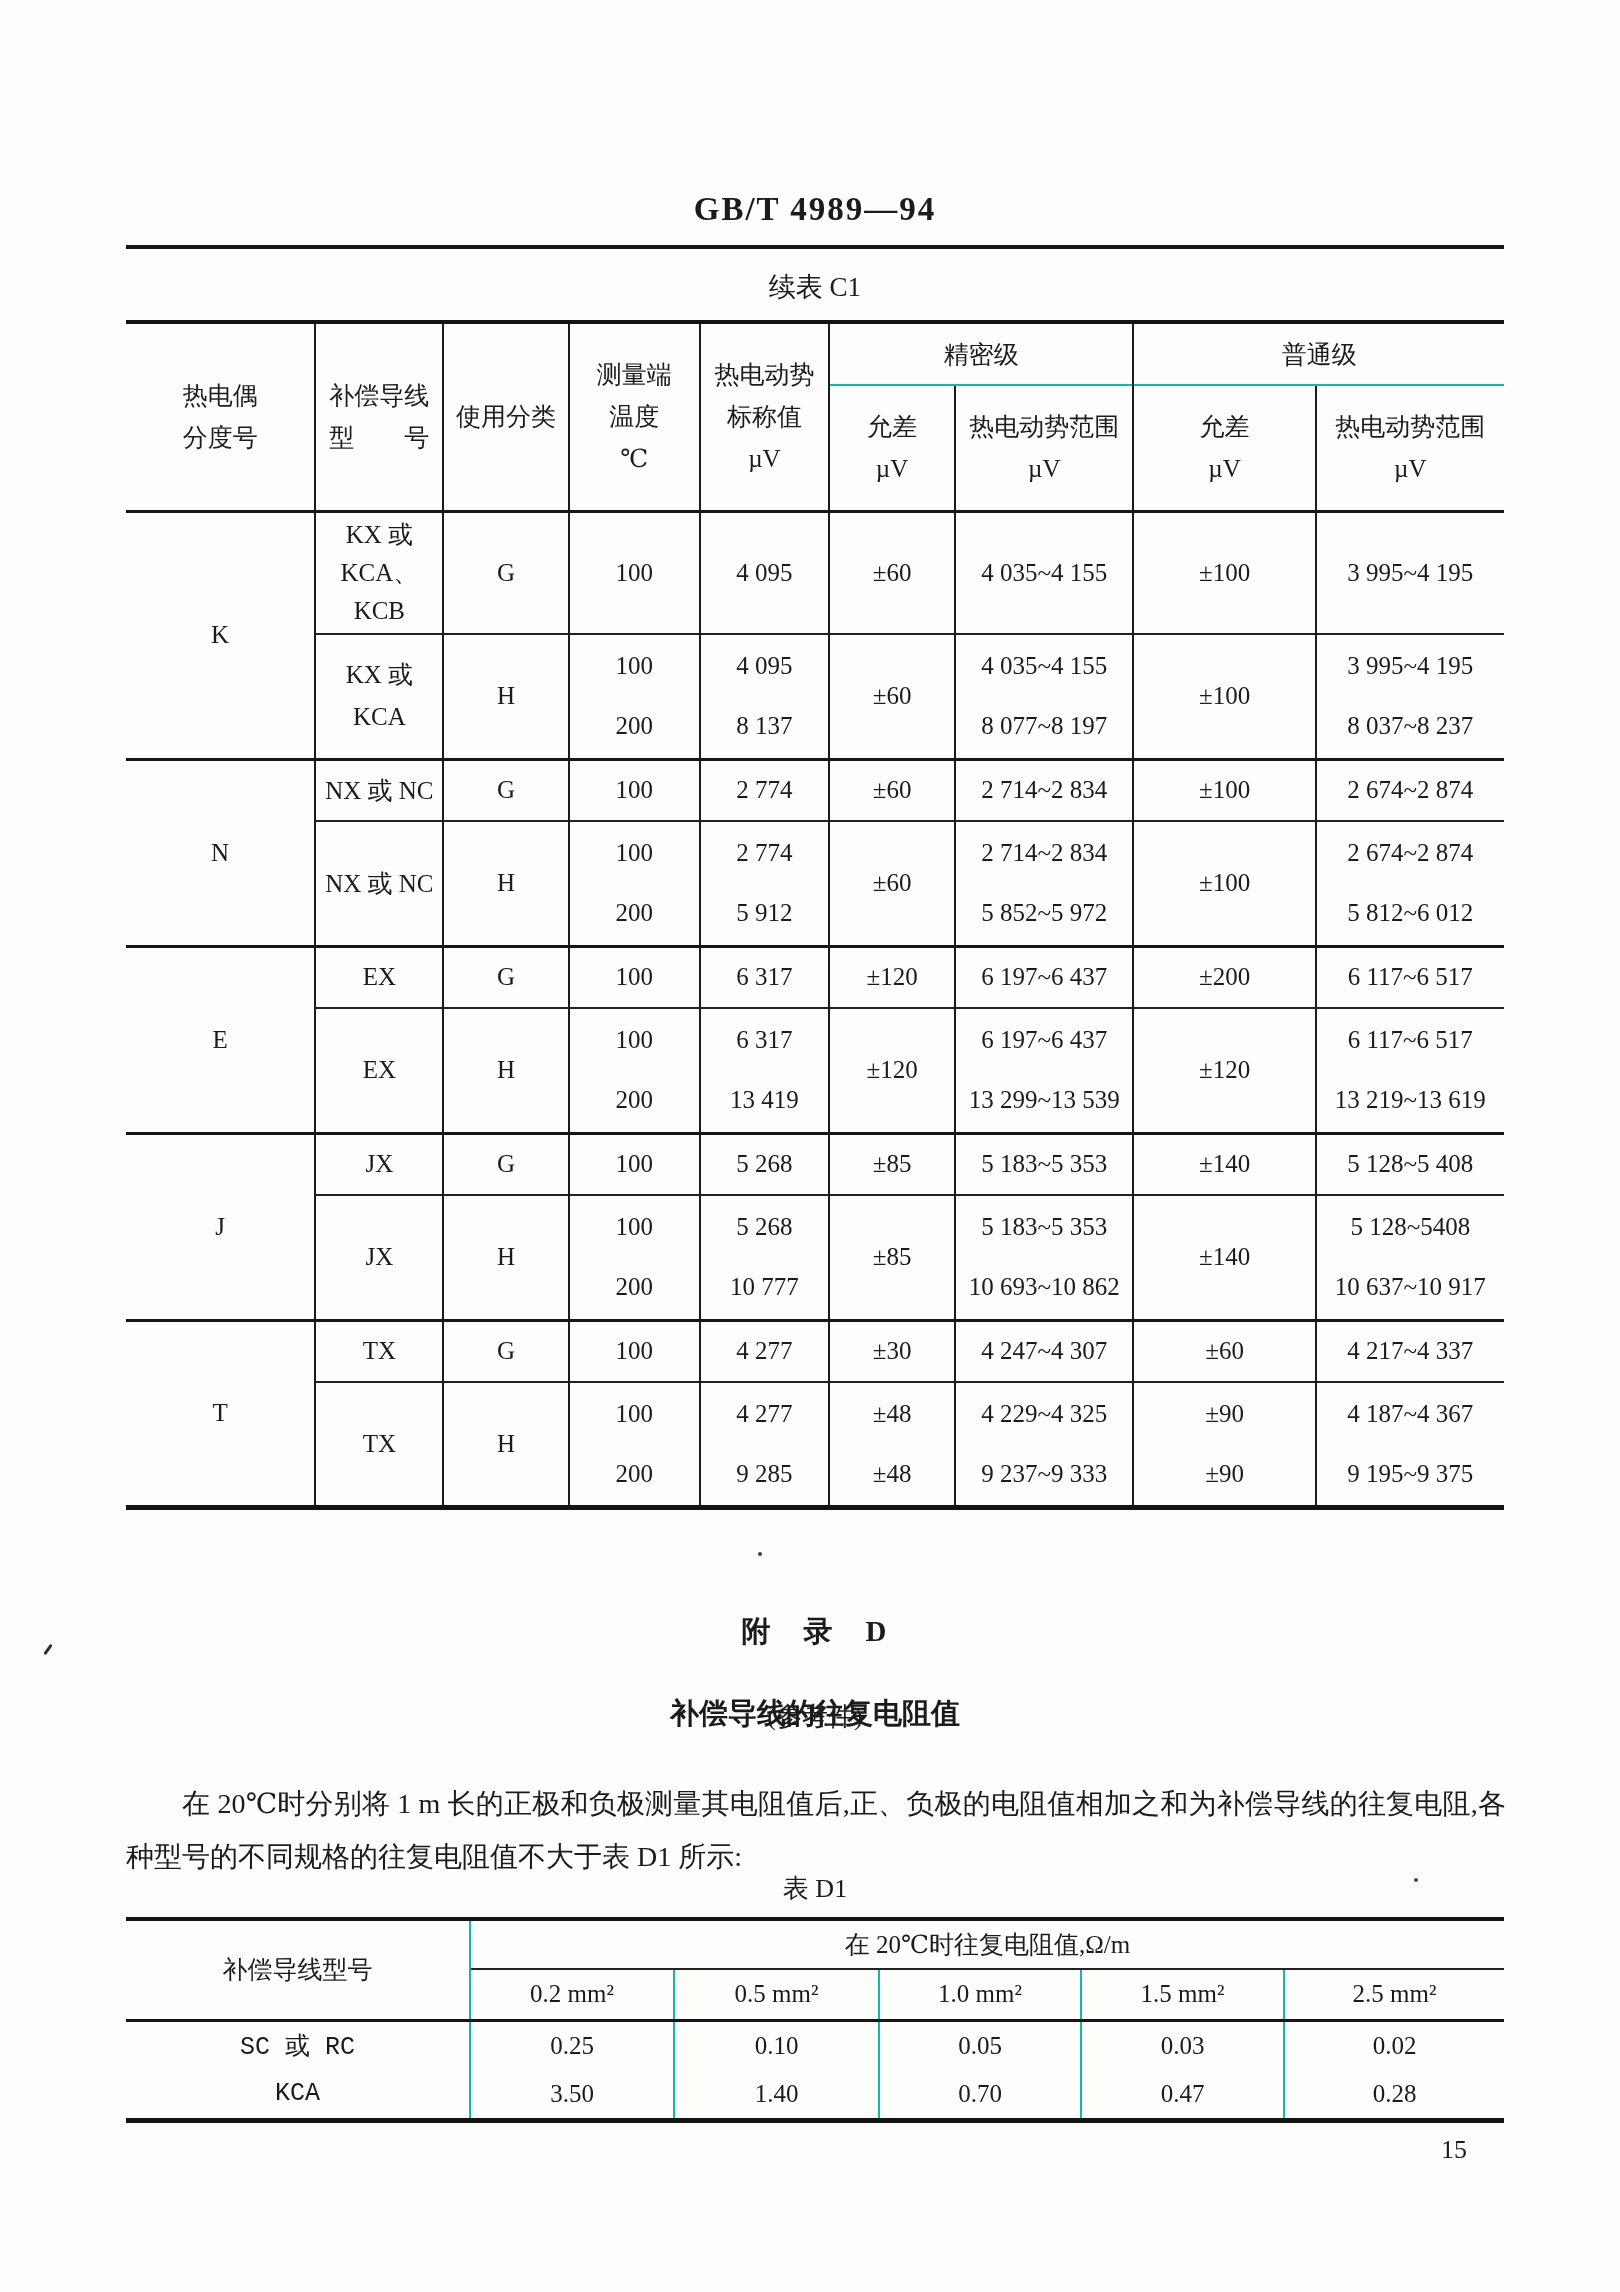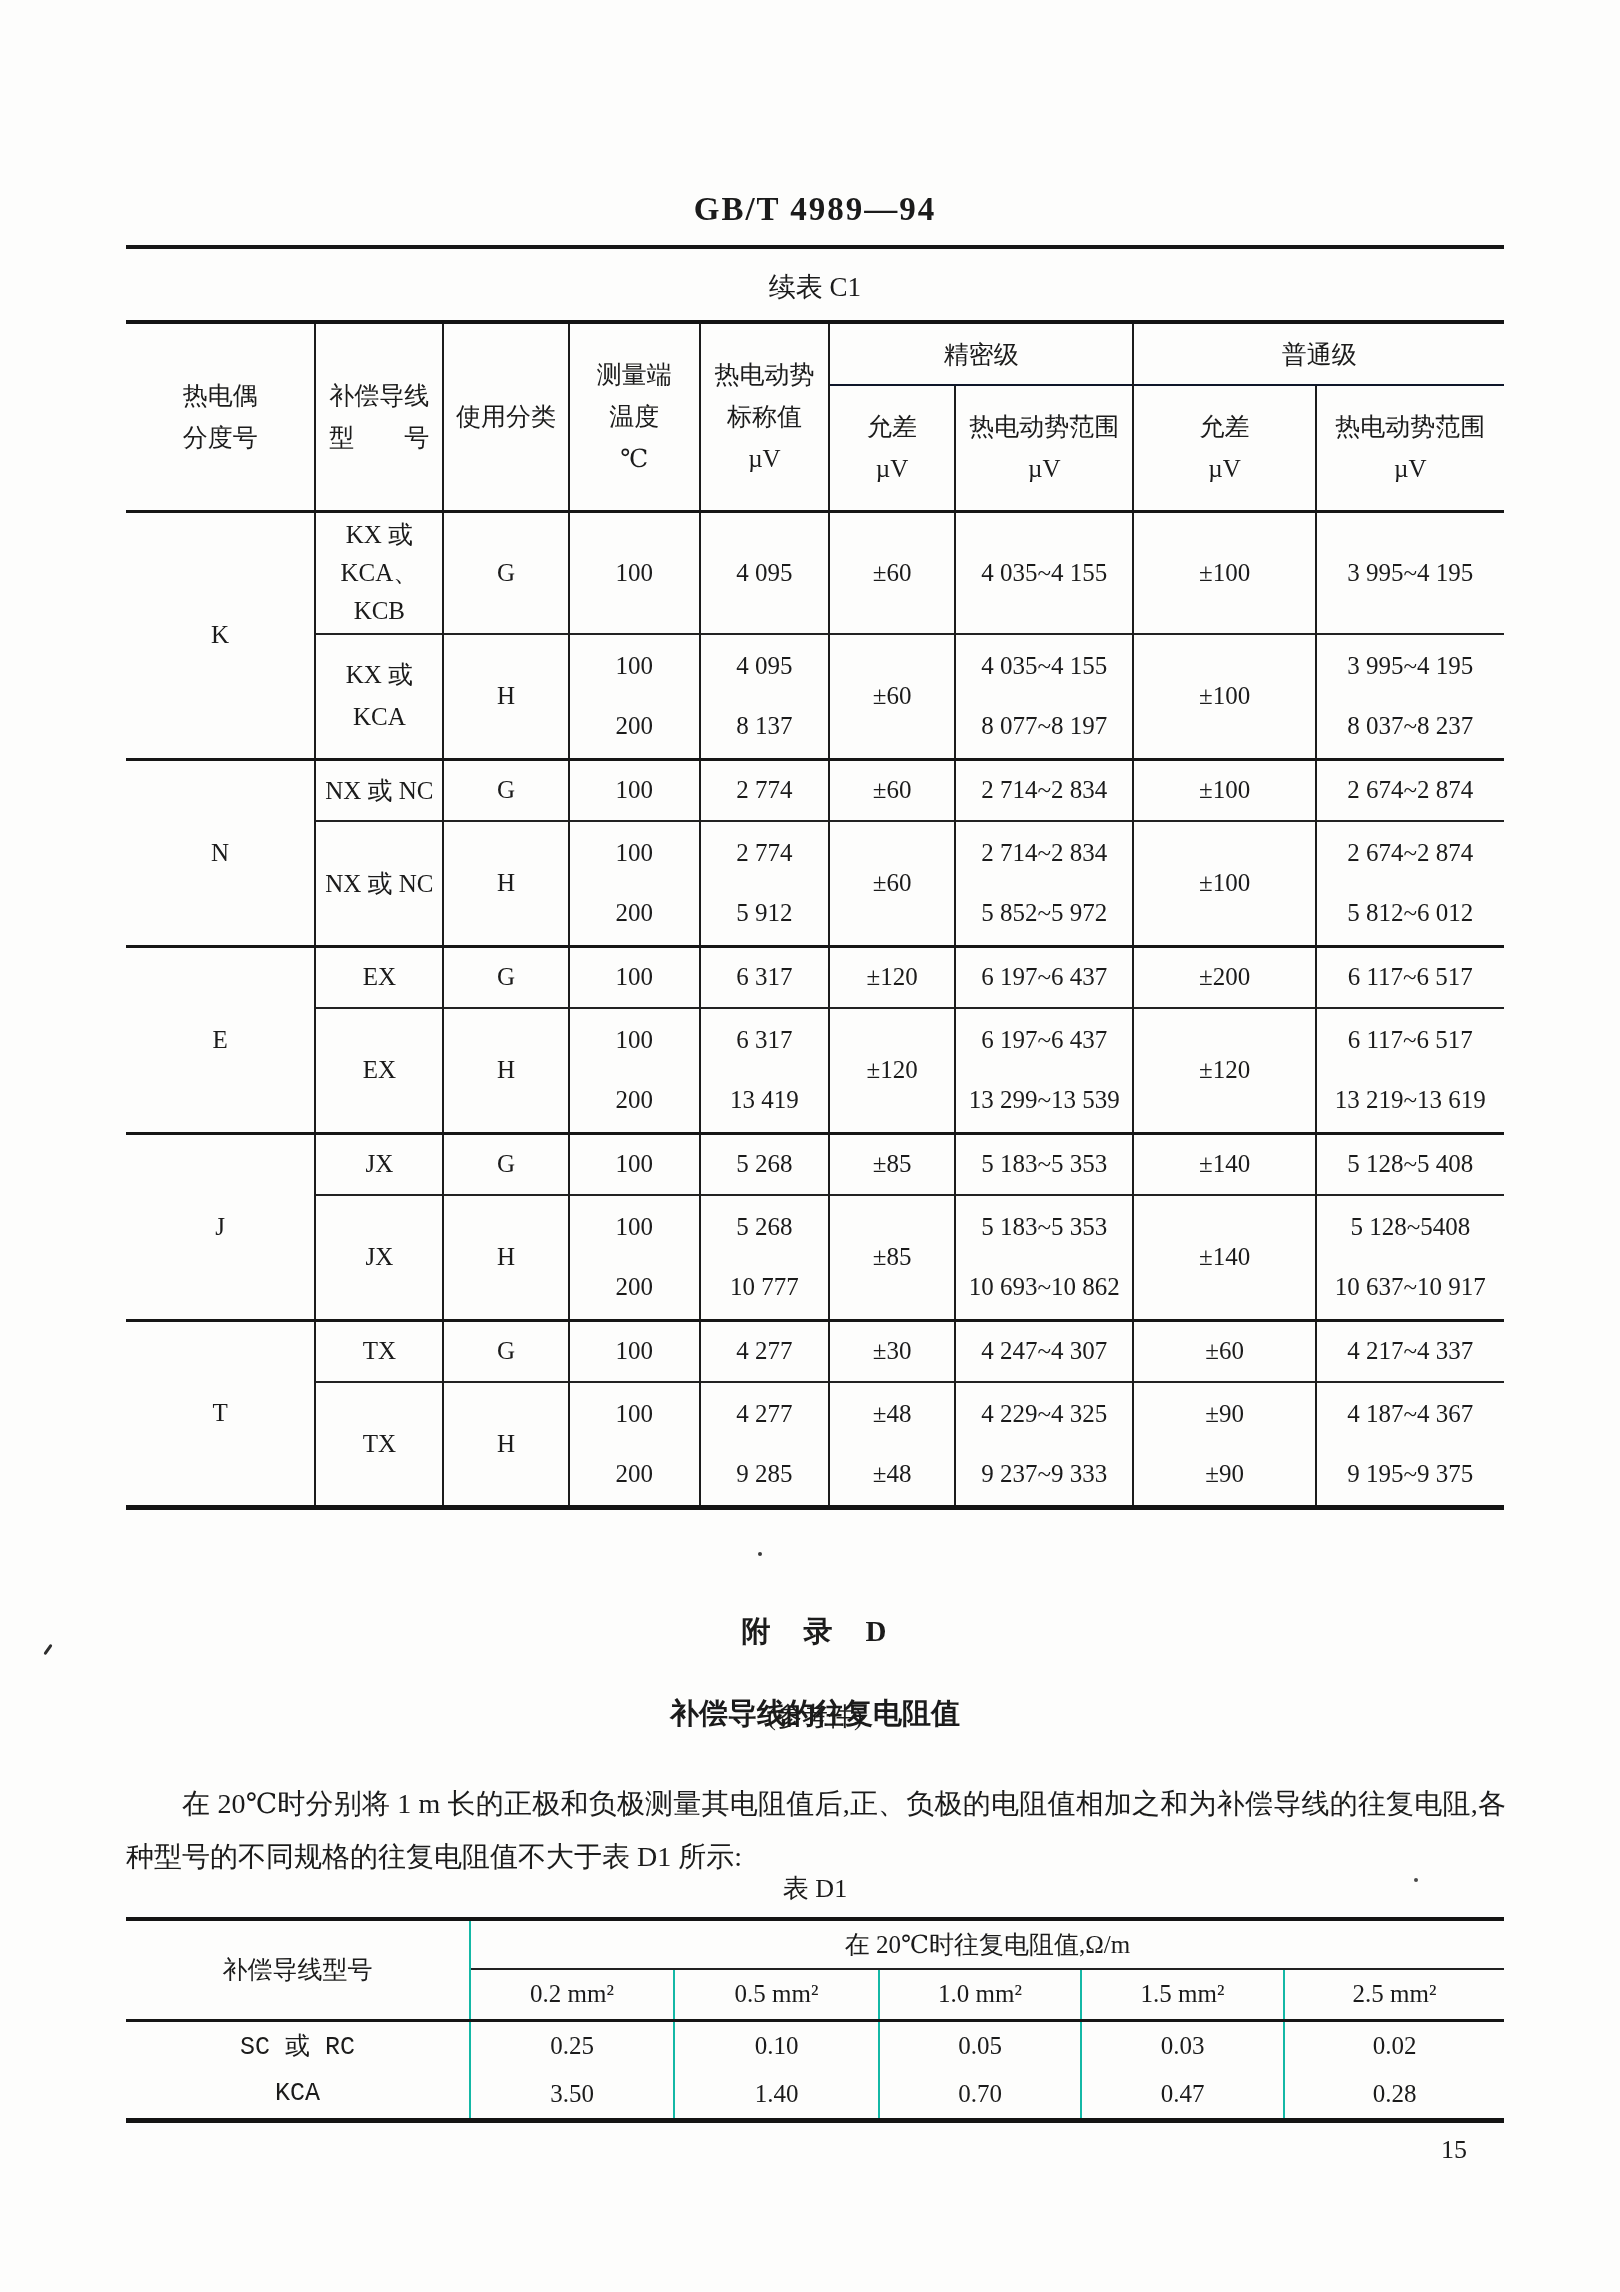--- a/index.html
+++ b/index.html
@@ -26,21 +26,21 @@
     border-top:4px solid #141414;
     border-bottom:5px solid #141414;
   }
   table.c1 td {
     border-left:2px solid #1c1c1c;
     text-align:center; vertical-align:middle; padding:0;
   }
   table.c1 td.nlb { border-left:none; }
   table.c1 tr.grp > td { border-top:3px solid #161616; }   
   table.c1 tr.sub > td { border-top:2px solid #222; }      
-  table.c1 tr.hdr2 > td { border-top:2px solid #0f172a; }     
+  table.c1 tr.hdr2 > td { border-top:2px solid #14b8a6; }     
 
   .ml { white-space:pre-line; }
   .lh38 { line-height:38px; }
   .lh42 { line-height:42px; }
   .lh60 { line-height:60px; }
   .hdrtxt { line-height:42px; white-space:pre-line; }
 
   tr.rh-hd1 { height:63px; }
   tr.rh-hd2 { height:126px; }
   tr.rh-kg  { height:123px; }

